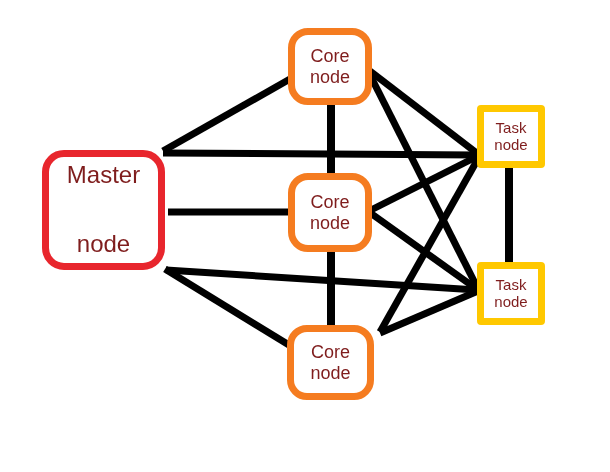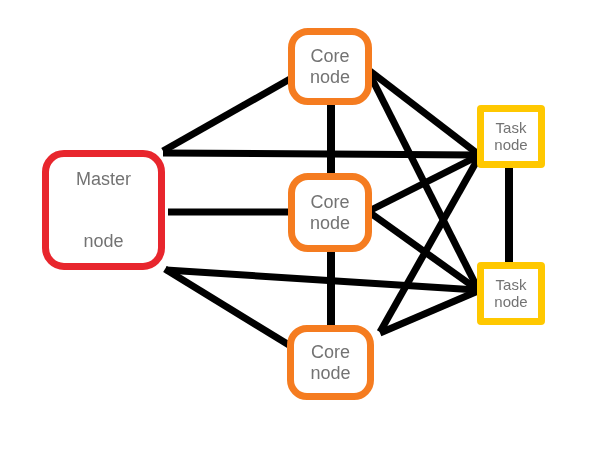--- a/index.html
+++ b/index.html
@@ -26,32 +26,32 @@
   }
   .node {
     position: absolute;
     box-sizing: border-box;
     background: #ffffff;
     display: flex;
     flex-direction: column;
     align-items: center;
     justify-content: center;
     text-align: center;
-    color: #737373;
+    color: #7f1d1d;
     z-index: 5;
   }
   .node .line1, .node .line2 {
     display: block;
     line-height: 1.12;
     white-space: nowrap;
   }
   .node-master {
     border: 7px solid #e8262d;
     border-radius: 22px;
-    font-size: 18px;
+    font-size: 24px;
     gap: 42px;
   }
   .node-core {
     border: 7px solid #f57c20;
     border-radius: 20px;
     font-size: 18px;
   }
   .node-task {
     border: 7px solid #ffc800;
     border-radius: 4px;

